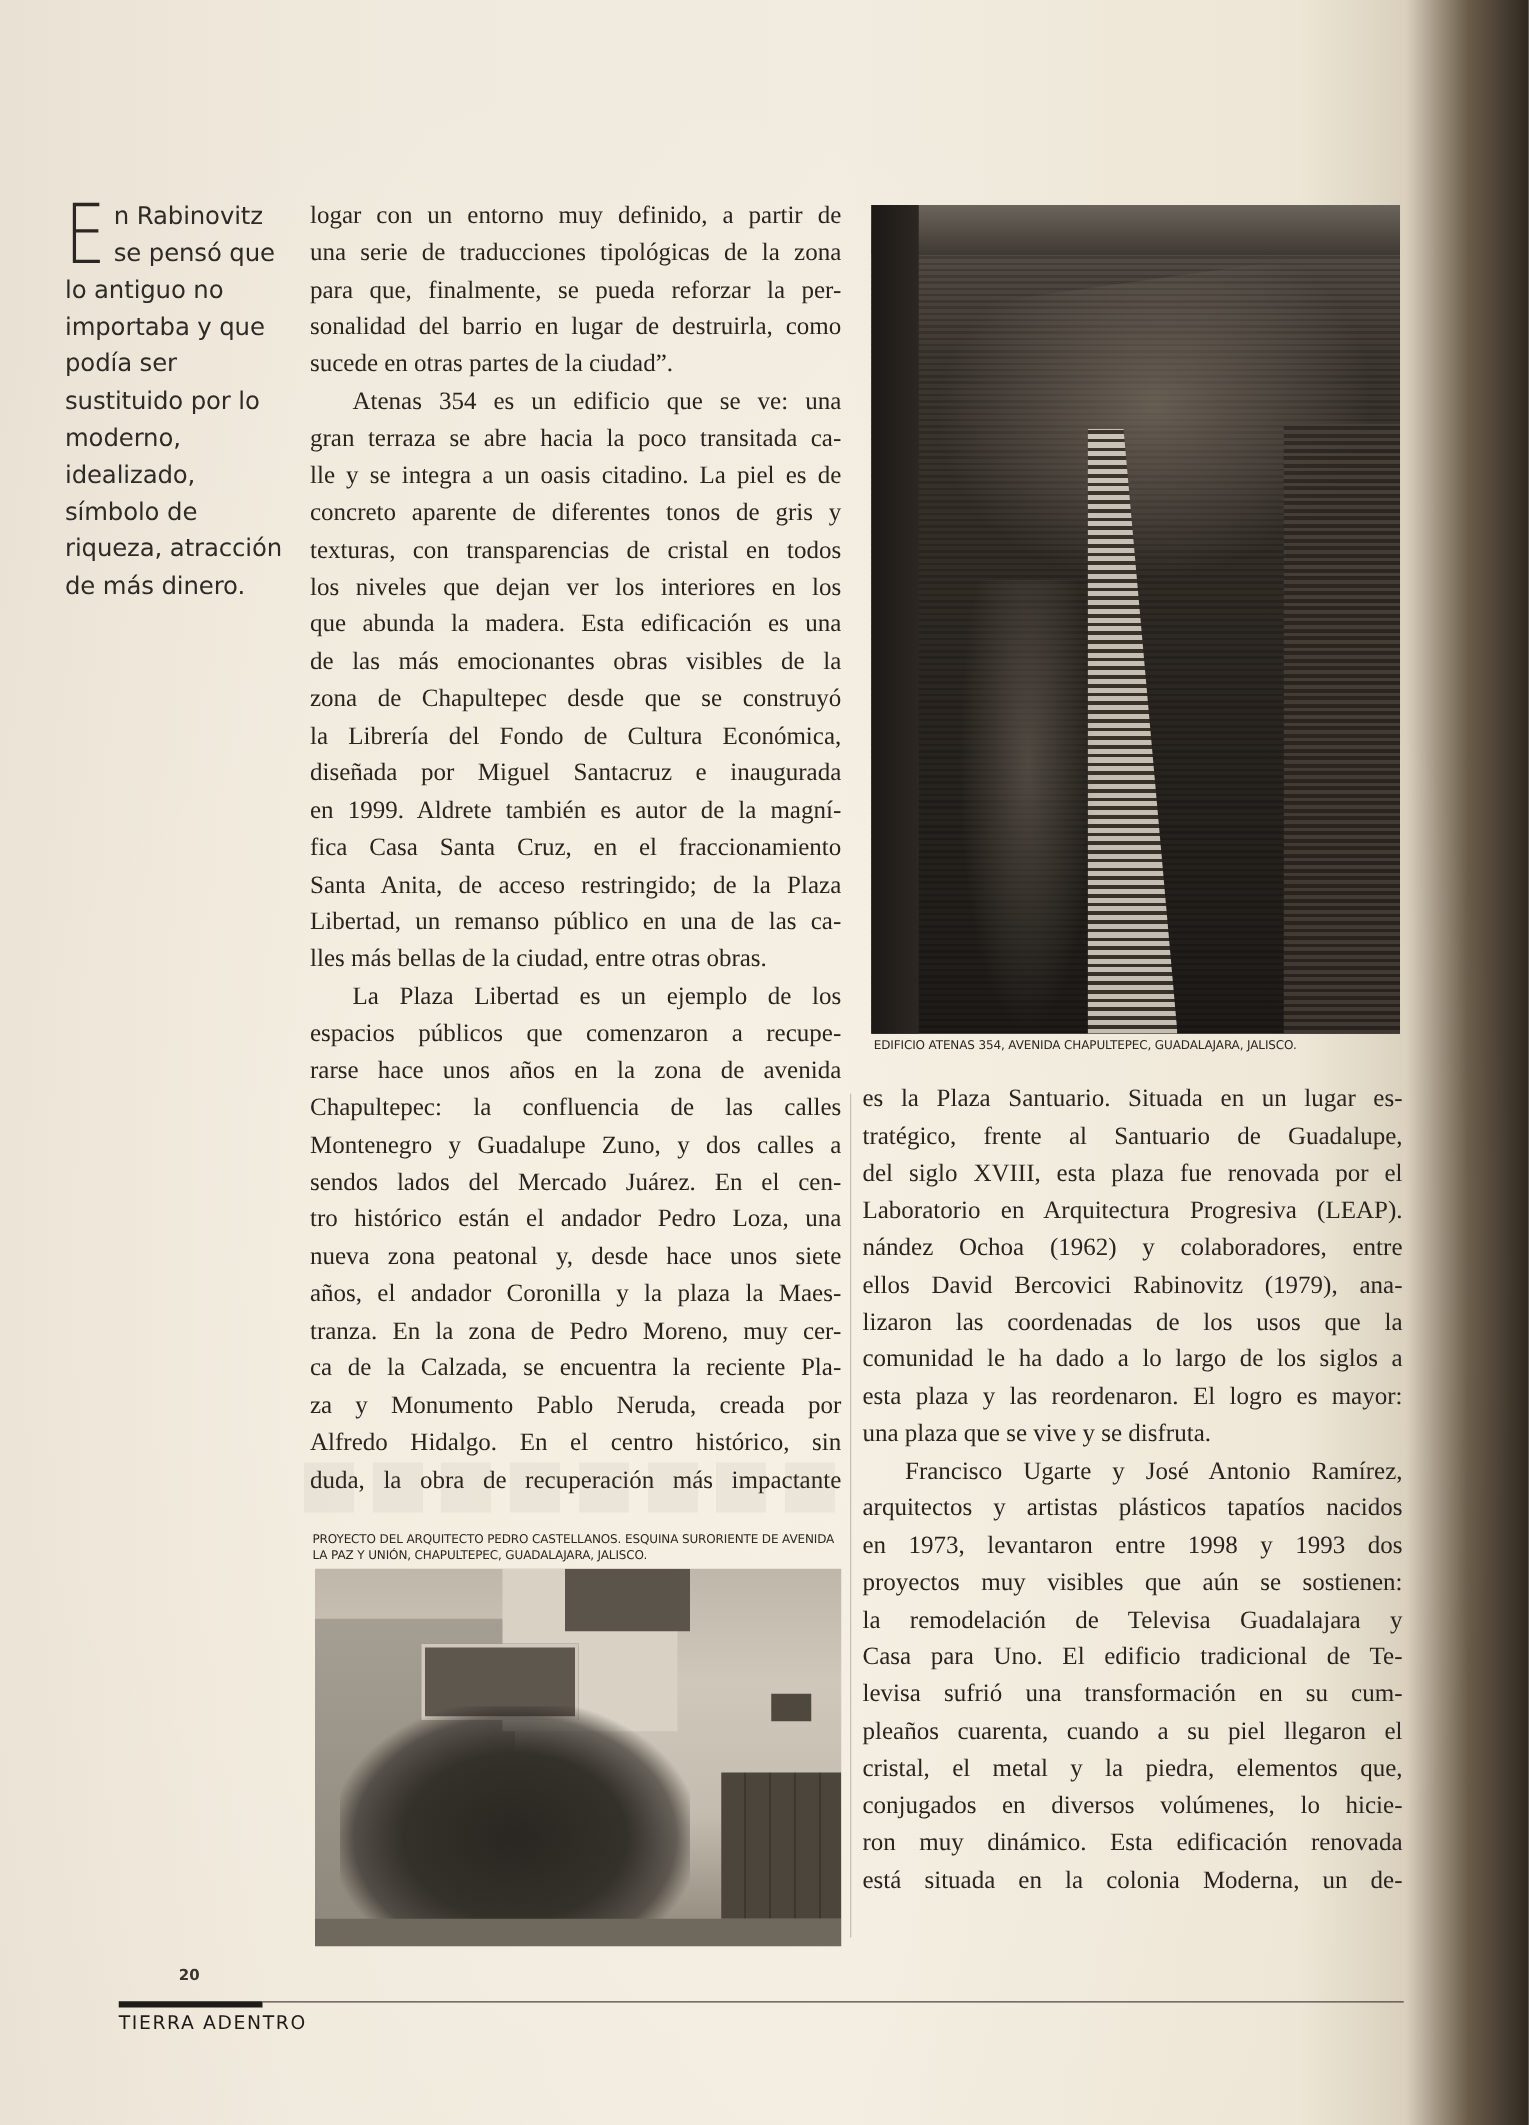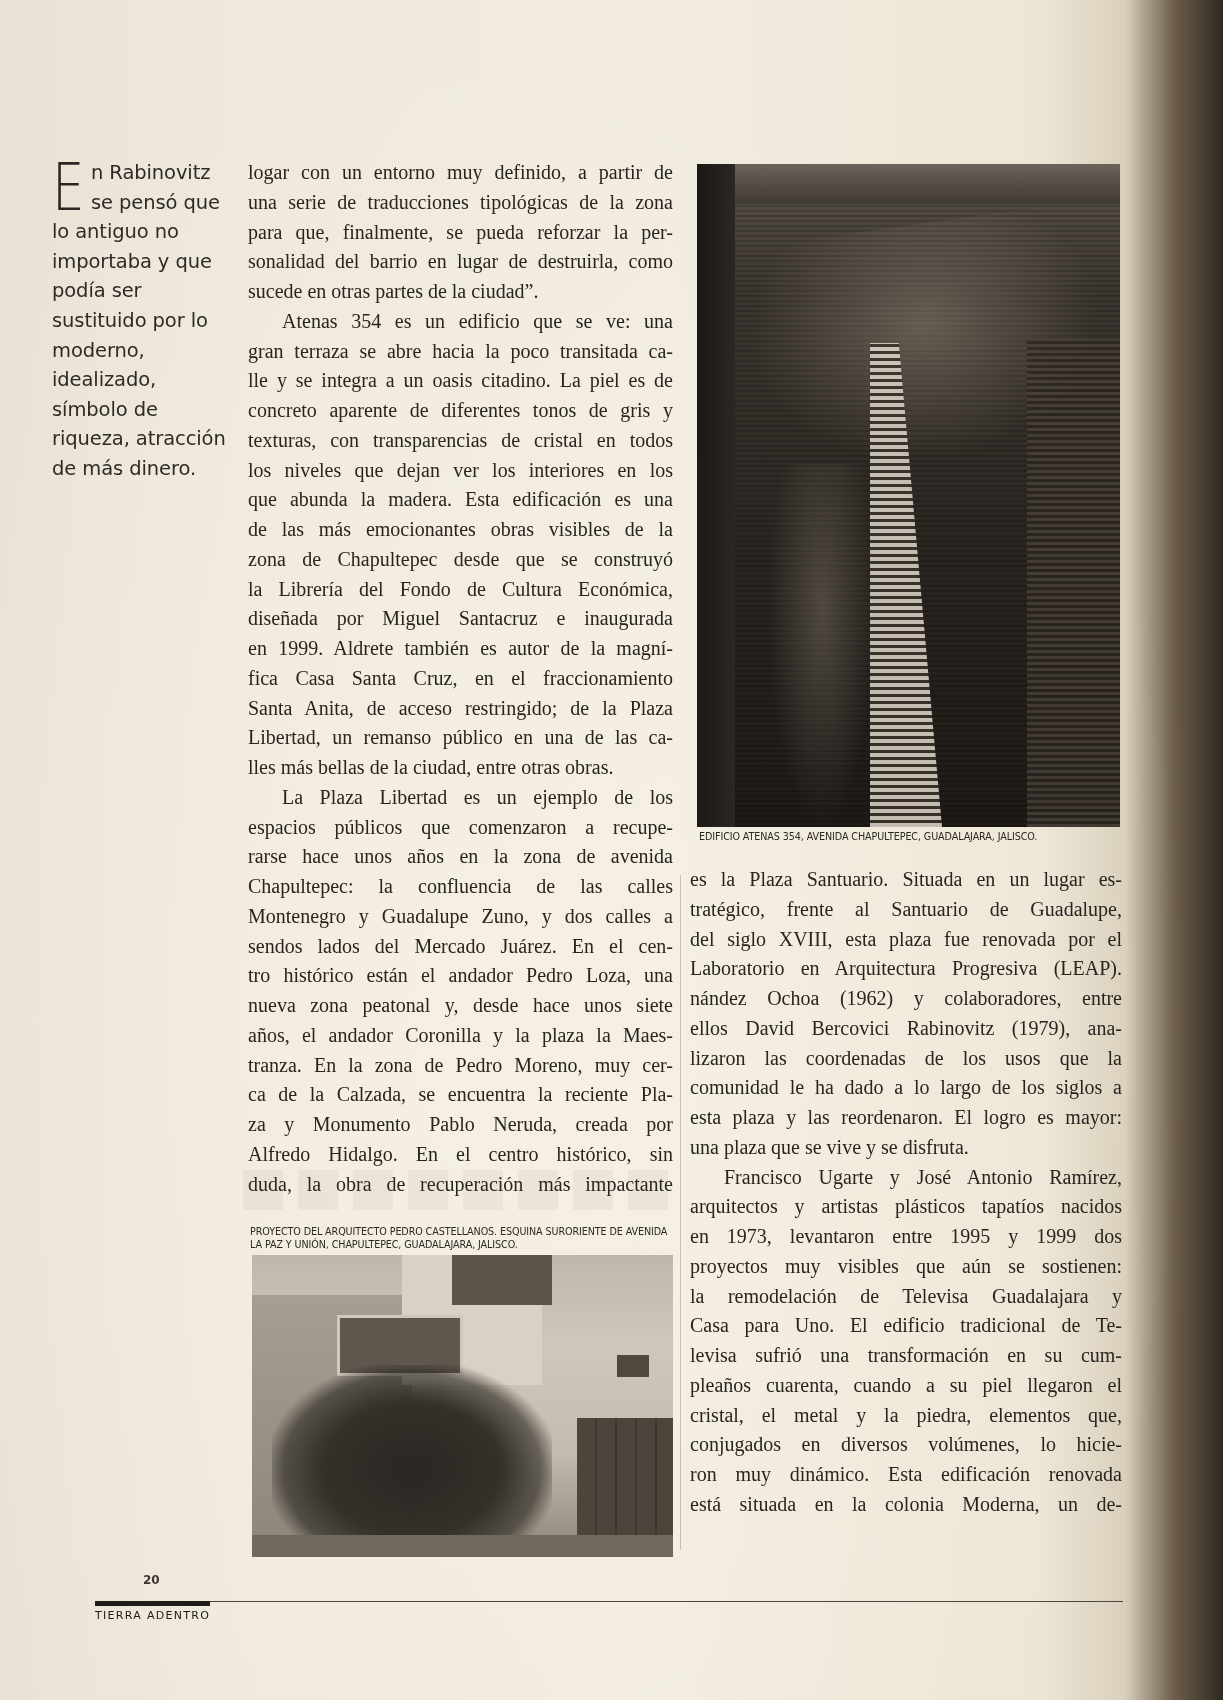--- a/index.html
+++ b/index.html
@@ -119,21 +119,21 @@
       font-family: "DejaVu Sans", sans-serif; font-weight: bold; font-size: 12px; color: #3a3530;
     }
     .footer-rule-thick {
       position: absolute; left: 95px; top: 1601px; width: 115px; height: 5px; background: #1e1b18;
     }
     .footer-rule-thin {
       position: absolute; left: 210px; top: 1601px; width: 913px; height: 1px; background: #4d4640;
     }
     .footer-mag {
       position: absolute; left: 95px; top: 1609px;
-      font-family: "DejaVu Sans", sans-serif; font-size: 11px; letter-spacing: 1.3px; color: #1e1b18;
+      font-family: "DejaVu Sans", sans-serif; font-size: 15px; letter-spacing: 1.3px; color: #1e1b18;
     }
     .ghost-text {
       position: absolute; left: 243px; top: 1170px; width: 430px; height: 40px;
       background: repeating-linear-gradient(90deg, rgba(80,70,60,0.06) 0 40px, rgba(0,0,0,0) 40px 55px);
     }
   </style>
 </head>
 <body>
 
 <div class="page-bg-tint"></div>
@@ -211,21 +211,21 @@
   <span class="line">del siglo XVIII, esta plaza fue renovada por el</span>
   <span class="line">Laboratorio en Arquitectura Progresiva (LEAP).</span>
   <span class="line">nández Ochoa (1962) y colaboradores, entre</span>
   <span class="line">ellos David  Bercovici Rabinovitz (1979), ana-</span>
   <span class="line">lizaron las coordenadas de los usos que la</span>
   <span class="line">comunidad le ha dado a lo largo de los siglos a</span>
   <span class="line">esta plaza y las reordenaron. El logro es mayor:</span>
   <span class="line last">una plaza que se vive y se disfruta.</span>
   <span class="line" style="padding-left:34px">Francisco Ugarte y José Antonio Ramírez,</span>
   <span class="line">arquitectos y artistas plásticos tapatíos nacidos</span>
-  <span class="line">en 1973, levantaron entre 1995 y 1999 dos</span>
+  <span class="line">en 1973, levantaron entre 1998 y 1993 dos</span>
   <span class="line">proyectos muy visibles que aún se sostienen:</span>
   <span class="line">la remodelación de Televisa Guadalajara y</span>
   <span class="line">Casa para Uno. El edificio tradicional de Te-</span>
   <span class="line">levisa sufrió una transformación en su cum-</span>
   <span class="line">pleaños cuarenta, cuando a su piel llegaron el</span>
   <span class="line">cristal, el metal y la piedra, elementos que,</span>
   <span class="line">conjugados en diversos volúmenes, lo hicie-</span>
   <span class="line">ron muy dinámico. Esta edificación renovada</span>
   <span class="line">está situada en la colonia Moderna, un de-</span>
 </div>

